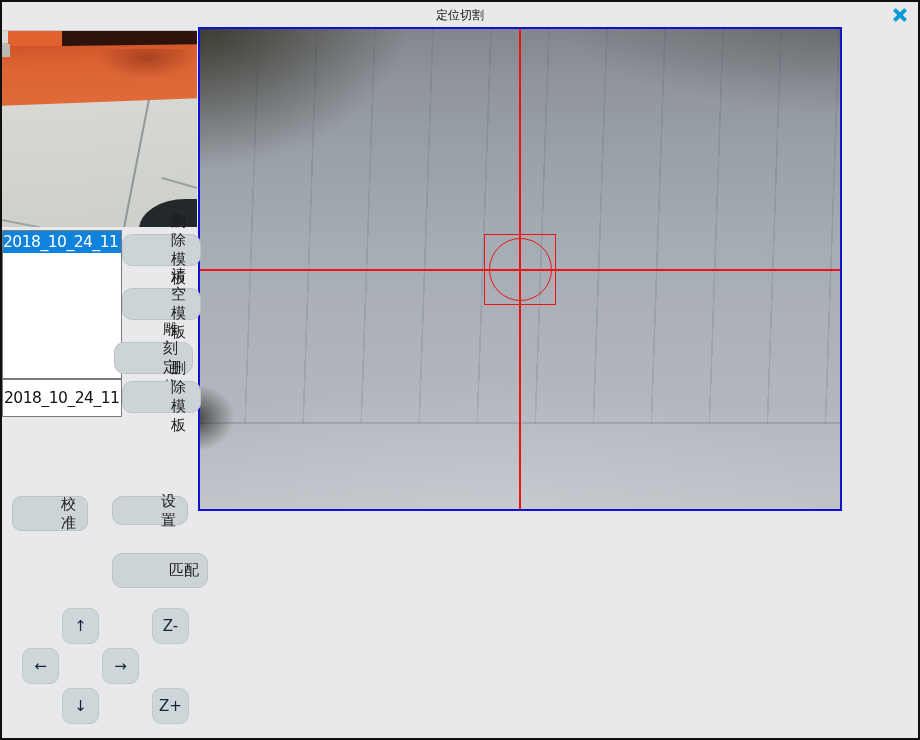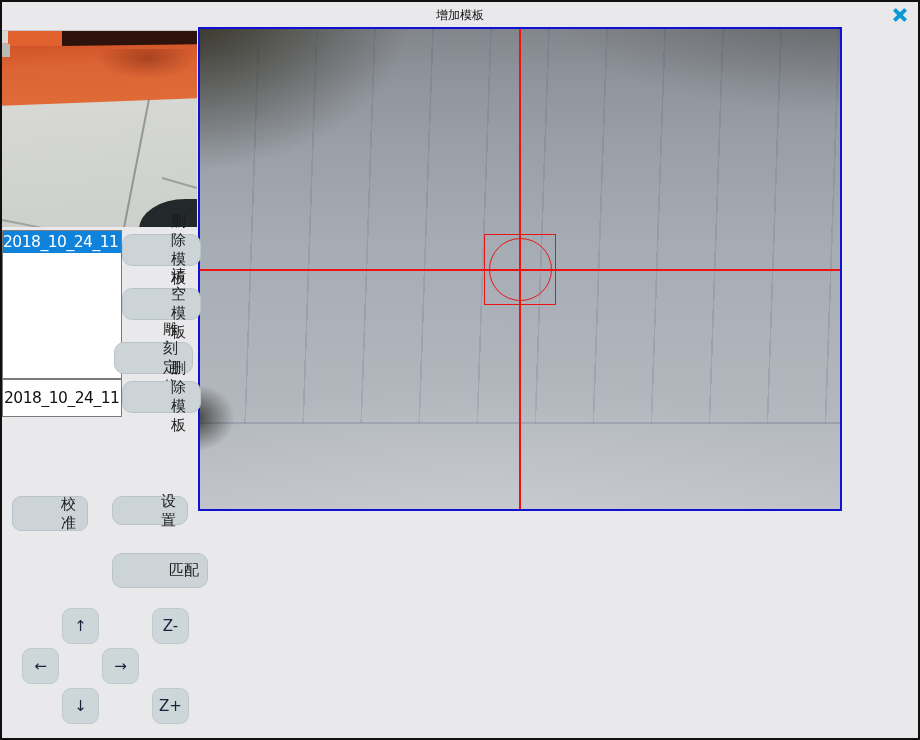--- a/index.html
+++ b/index.html
@@ -152,21 +152,21 @@
   .jog-right{left:100px;top:646px;}
   .jog-down {left:60px;top:686px;}
   .jog-zp   {left:150px;top:686px;}
 </style>
 </head>
 <body>
 
 <div class="window">
 
   <div class="titlebar">
-    <div class="title">增加模板</div>
+    <div class="title">定位切割</div>
     <div class="close-btn" title=""></div>
   </div>
 
   <div class="camera">
     <div class="cam-base"></div>
     <div class="cam-lines"></div>
     <div class="cam-hline"></div>
     <div class="cam-vignette"></div>
     <div class="cross-v"></div>
     <div class="cross-h"></div>

